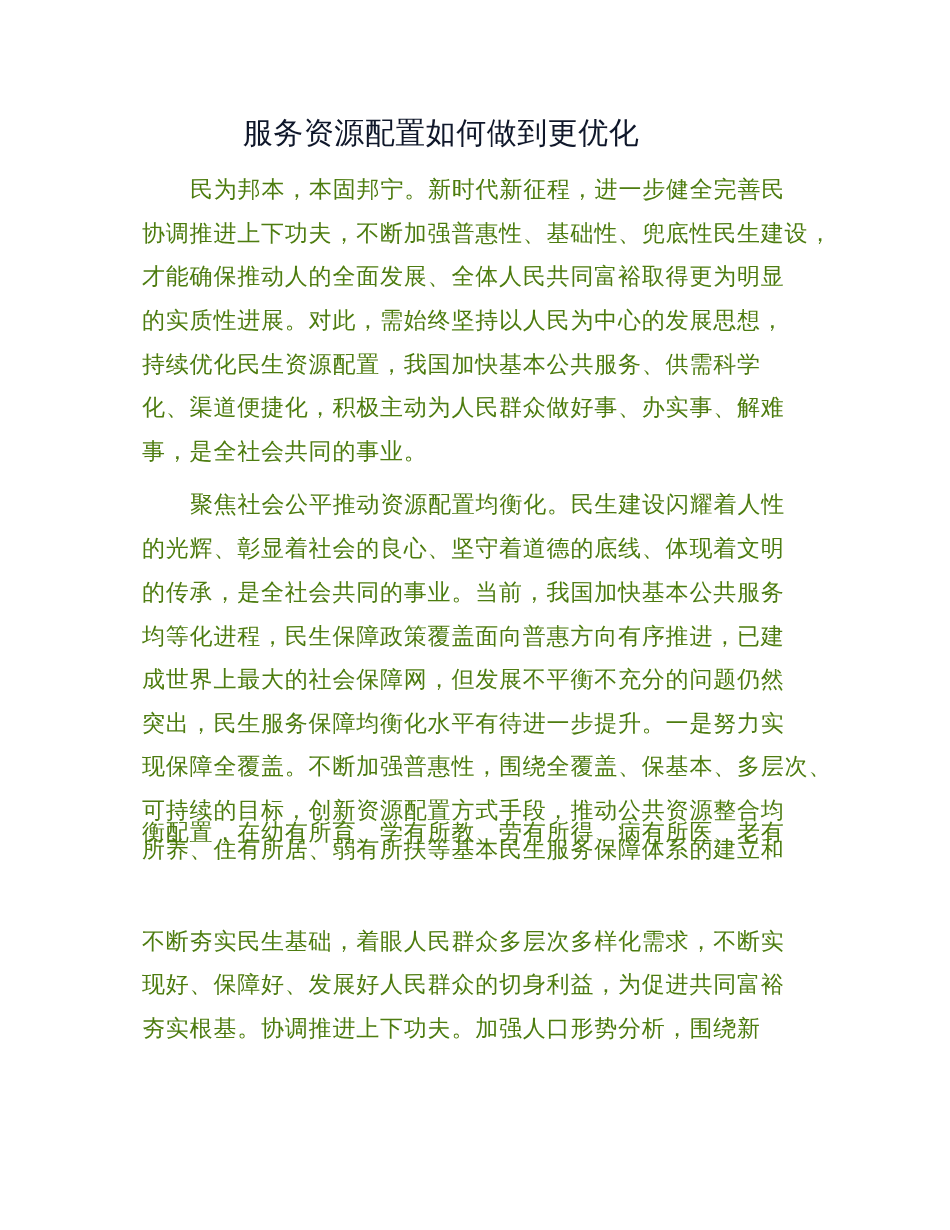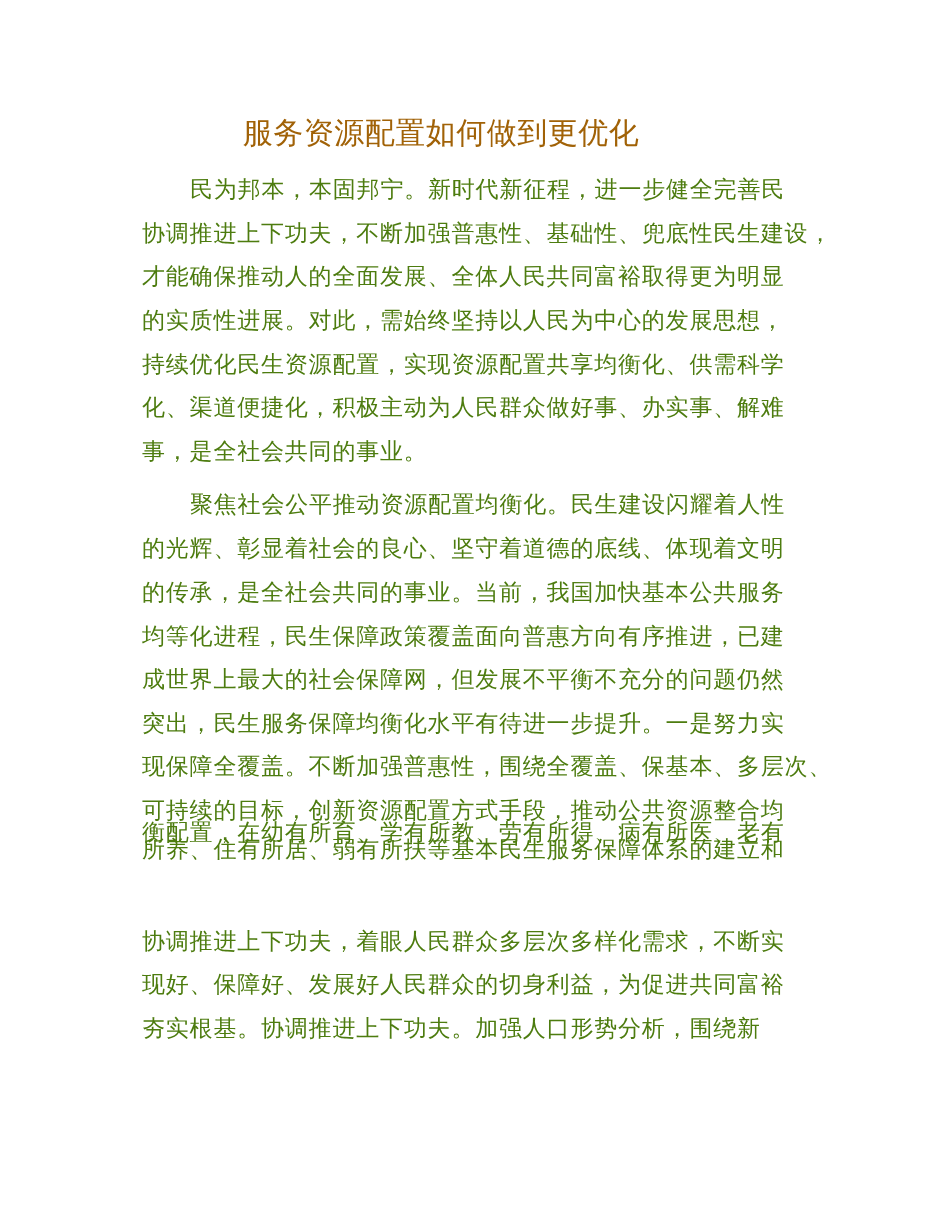--- a/index.html
+++ b/index.html
@@ -1,47 +1,47 @@
 <!DOCTYPE html>
 <html><head>
 <meta charset="utf-8">
 <style>
   html, body { margin: 0; padding: 0; background: #ffffff; }
   body { width: 950px; height: 1230px; position: relative; overflow: hidden;
          font-family: "DejaVu Sans", "Liberation Sans", sans-serif; color: #111111; }
   .title { position: absolute; left: 0; width: 882px; top: 112px; text-align: center;
-           font-size: 30px; line-height: 42px; letter-spacing: 0.5px; color: #a16207; }
+           font-size: 30px; line-height: 42px; letter-spacing: 0.5px; color: #0f172a; }
   .line { position: absolute; left: 142px; font-size: 23px; line-height: 30px;
           white-space: nowrap; letter-spacing: 0.8px; color: #4d7c0f; }
   .indent { left: 190px; }
 </style>
 </head>
 <body>
 
 <div>
   <div class="title">服务资源配置如何做到更优化</div>
 
   <div>
     <div class="line indent" style="top:174px">民为邦本，本固邦宁。新时代新征程，进一步健全完善民</div>
     <div class="line" style="top:218px">协调推进上下功夫，不断加强普惠性、基础性、兜底性民生建设，</div>
     <div class="line" style="top:261px">才能确保推动人的全面发展、全体人民共同富裕取得更为明显</div>
     <div class="line" style="top:305px">的实质性进展。对此，需始终坚持以人民为中心的发展思想，</div>
-    <div class="line" style="top:349px">持续优化民生资源配置，实现资源配置共享均衡化、供需科学</div>
+    <div class="line" style="top:349px">持续优化民生资源配置，我国加快基本公共服务、供需科学</div>
     <div class="line" style="top:392px">化、渠道便捷化，积极主动为人民群众做好事、办实事、解难</div>
     <div class="line" style="top:436px">事，是全社会共同的事业。</div>
   </div>
 
   <div>
     <div class="line indent" style="top:489px">聚焦社会公平推动资源配置均衡化。民生建设闪耀着人性</div>
     <div class="line" style="top:533px">的光辉、彰显着社会的良心、坚守着道德的底线、体现着文明</div>
     <div class="line" style="top:577px">的传承，是全社会共同的事业。当前，我国加快基本公共服务</div>
     <div class="line" style="top:621px">均等化进程，民生保障政策覆盖面向普惠方向有序推进，已建</div>
     <div class="line" style="top:664px">成世界上最大的社会保障网，但发展不平衡不充分的问题仍然</div>
     <div class="line" style="top:708px">突出，民生服务保障均衡化水平有待进一步提升。一是努力实</div>
     <div class="line" style="top:751px">现保障全覆盖。不断加强普惠性，围绕全覆盖、保基本、多层次、</div>
     <div class="line" style="top:795px">可持续的目标，创新资源配置方式手段，推动公共资源整合均</div>
     <div class="line" style="top:817px">衡配置，在幼有所育、学有所教、劳有所得、病有所医、老有</div>
     <div class="line" style="top:834px">所养、住有所居、弱有所扶等基本民生服务保障体系的建立和</div>
-    <div class="line" style="top:926px">协调推进上下功夫，着眼人民群众多层次多样化需求，不断实</div>
+    <div class="line" style="top:926px">不断夯实民生基础，着眼人民群众多层次多样化需求，不断实</div>
     <div class="line" style="top:969px">现好、保障好、发展好人民群众的切身利益，为促进共同富裕</div>
     <div class="line" style="top:1013px">夯实根基。协调推进上下功夫。加强人口形势分析，围绕新</div>
   </div>
 </div>
 
 </body></html>

